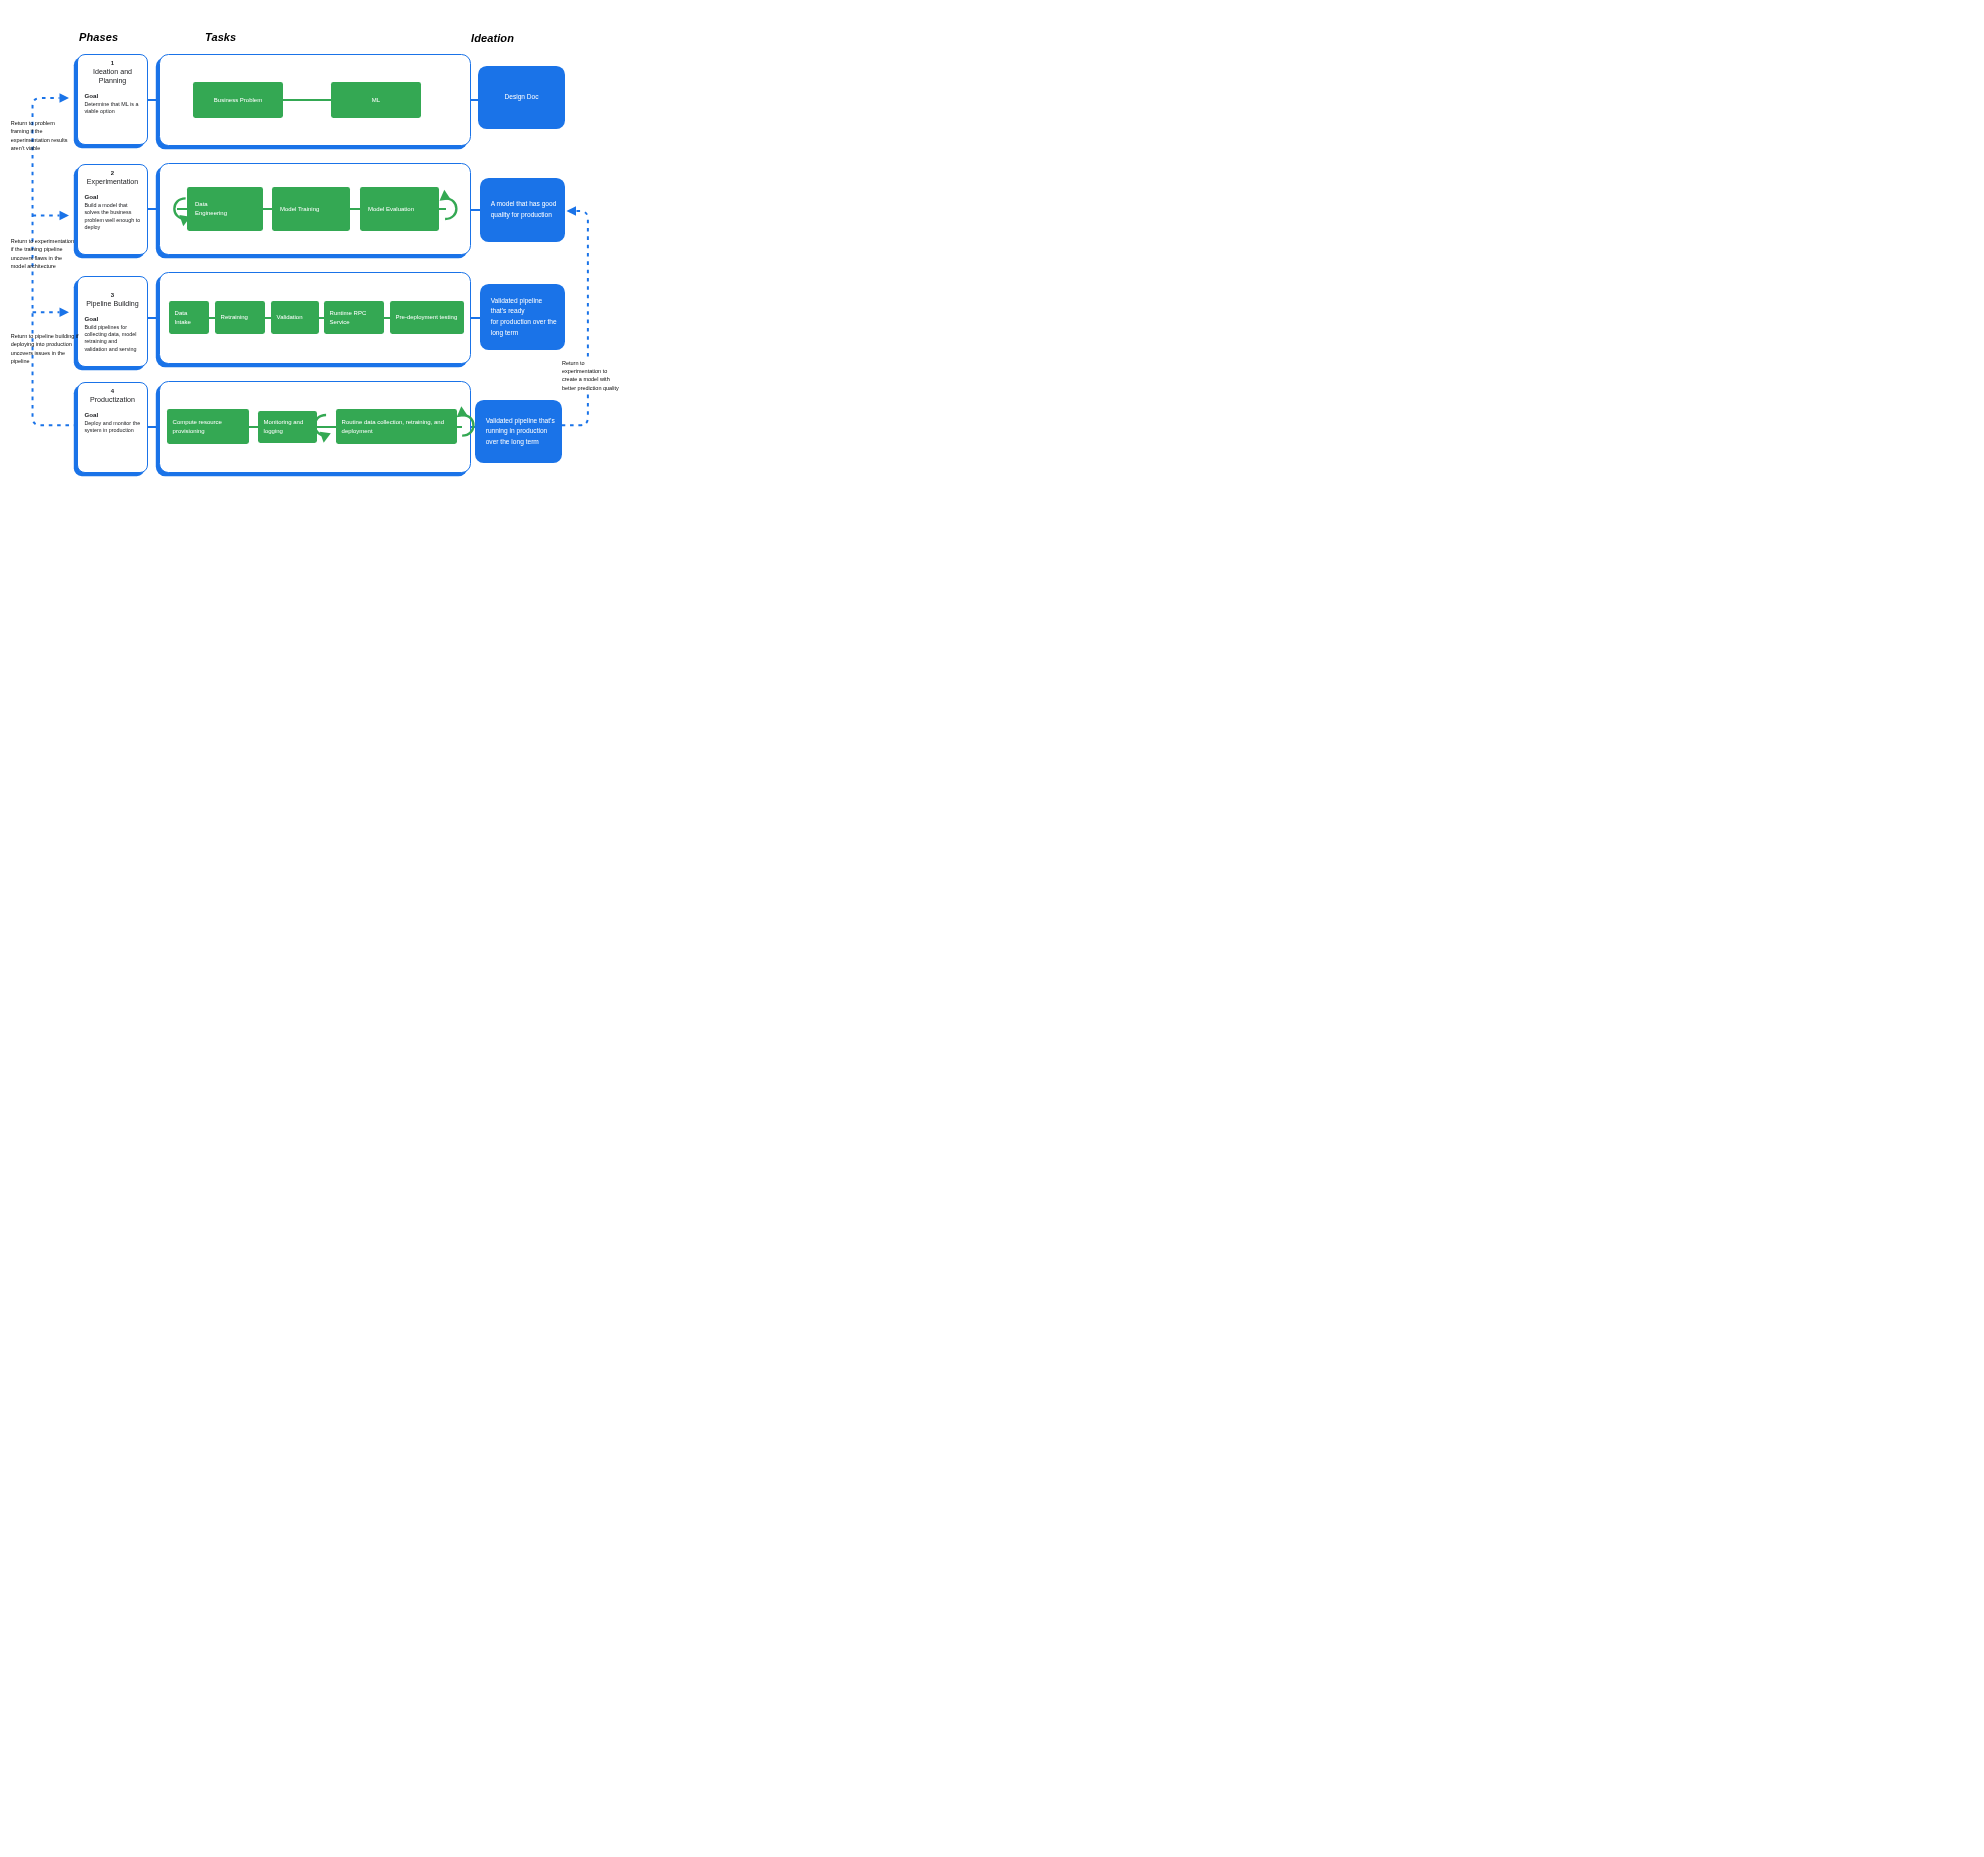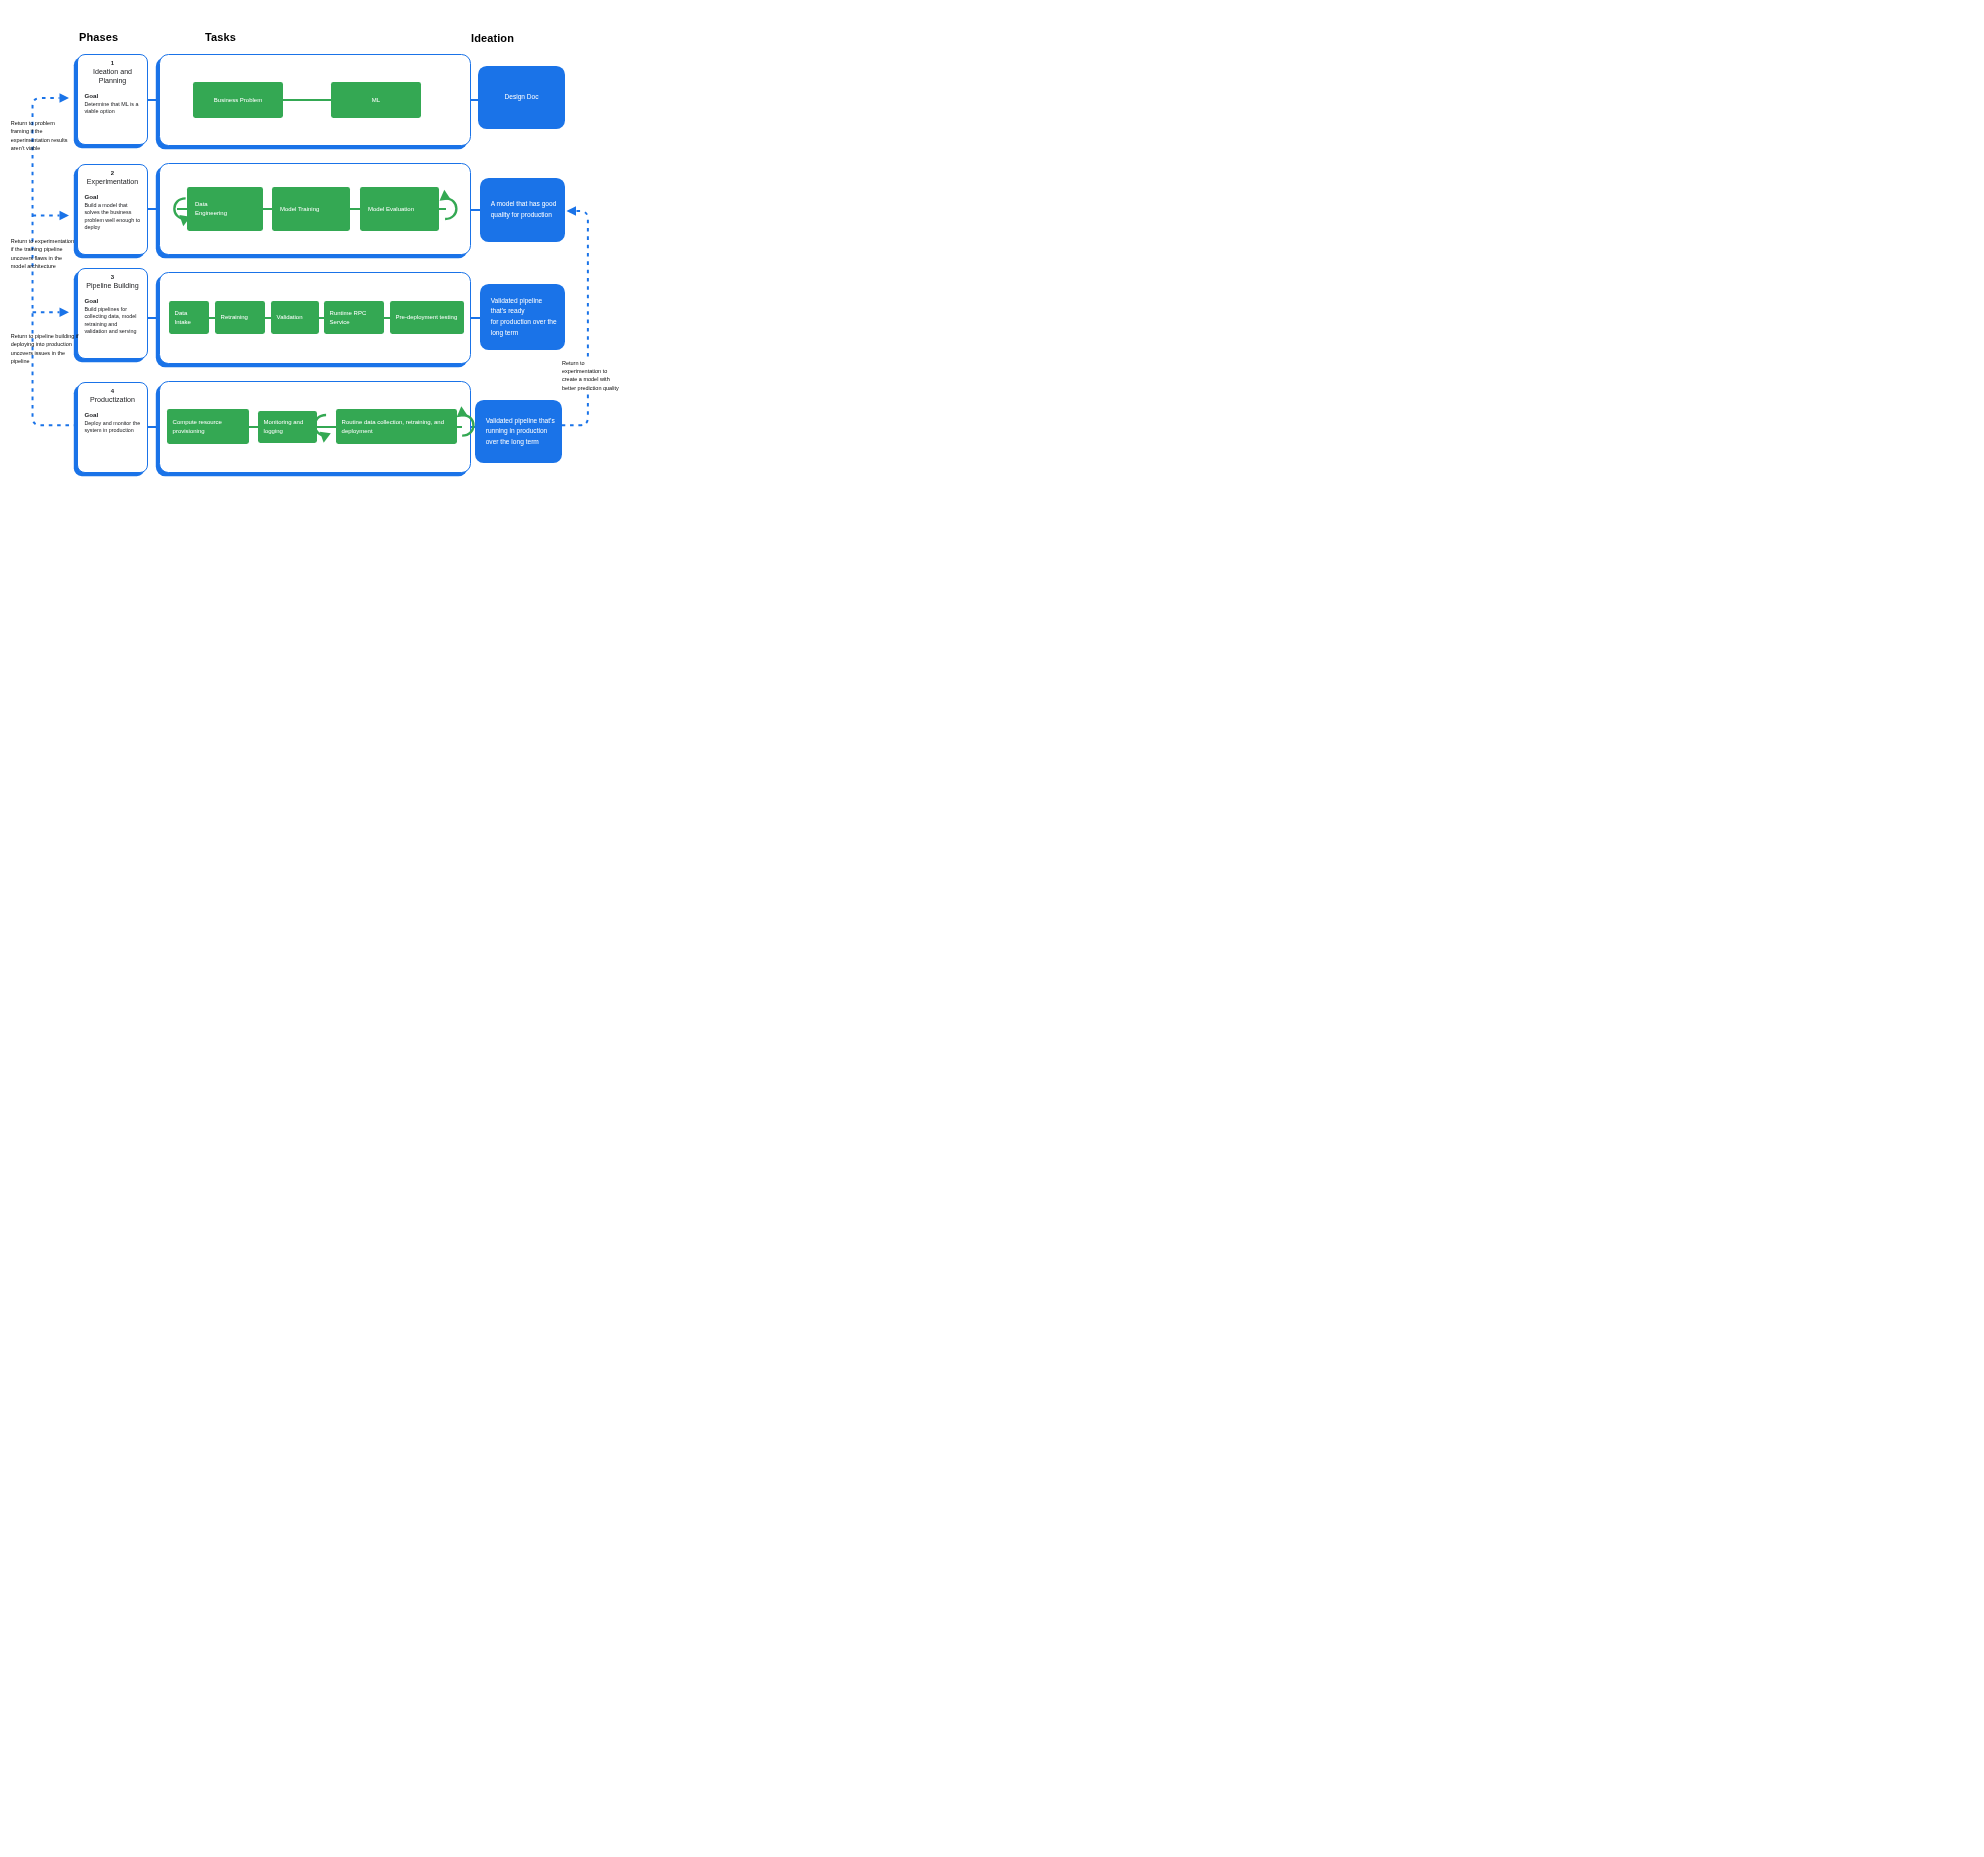--- a/index.html
+++ b/index.html
@@ -1,20 +1,20 @@
 <!DOCTYPE html>
 <html style="font-size:6.4px"><head>
 <meta charset="utf-8">
 <style>
   html,body{margin:0;padding:0;background:#ffffff;}
   .canvas{
     position:relative;width:622px;height:513px;background:#ffffff;
     font-family:"Liberation Sans", sans-serif;color:#202124;overflow:hidden;
   }
-  .hdr{position:absolute;font-size:11px;font-weight:bold;color:#000;letter-spacing:0.1px;}
+  .hdr{position:absolute;font-size:11px;font-weight:bold;color:#000;letter-spacing:0.1px;font-style:italic;}
   
   .phase-card{
     position:absolute;left:77px;width:71px;height:91px;background:#fff;
     border:1.6px solid #1A73E8;border-radius:8px;box-shadow:-3.2px 3.2px 0 0 #1A73E8;
     box-sizing:border-box;z-index:3;display:flex;flex-direction:column;
   }
   .phase-num{text-align:center;font-weight:bold;font-size:6px;margin-top:5.2px;}
   .phase-title{text-align:center;font-weight:normal;font-size:7.1px;line-height:1.25;margin-top:2px;padding:0 4px;}
   .goal-label{font-weight:bold;font-size:6.2px;padding:0 6.4px;margin-top:6.4px;}
   .goal-text{font-size:5.4px;line-height:1.38;padding:0 5.6px 3.2px 6.4px;margin-top:1.6px;}
@@ -98,21 +98,21 @@
   <div class="task narrow" style="left:272px;top:187px;width:78px;height:44px;">
       <span>Model Training</span>
     </div>
   <div class="task narrow" style="left:360px;top:187px;width:79px;height:44px;">
       <span>Model Evaluation</span>
     </div>
   <div class="outcome" style="left:480px;top:178px;width:85px;height:64px;">
       <span>A model that has good quality&nbsp;for production</span>
     </div>
 
-  <div class="phase-card" style="top:268px;">
+  <div class="phase-card" style="top:276px;justify-content:center;">
     <div class="phase-num">3</div>
     <div class="phase-title">Pipeline Building</div>
     <div class="goal-label">Goal</div>
     <div class="goal-text">Build pipelines for collecting data, model retraining and validation and serving</div>
   </div>
   <div class="tasks-box" style="top:272px;"></div>
   <div class="gline" style="left:187px;top:317px;width:254px;"></div>
   <div class="task" style="left:169px;top:301px;width:40px;height:33px;">
       <span>Data Intake</span>
     </div>

